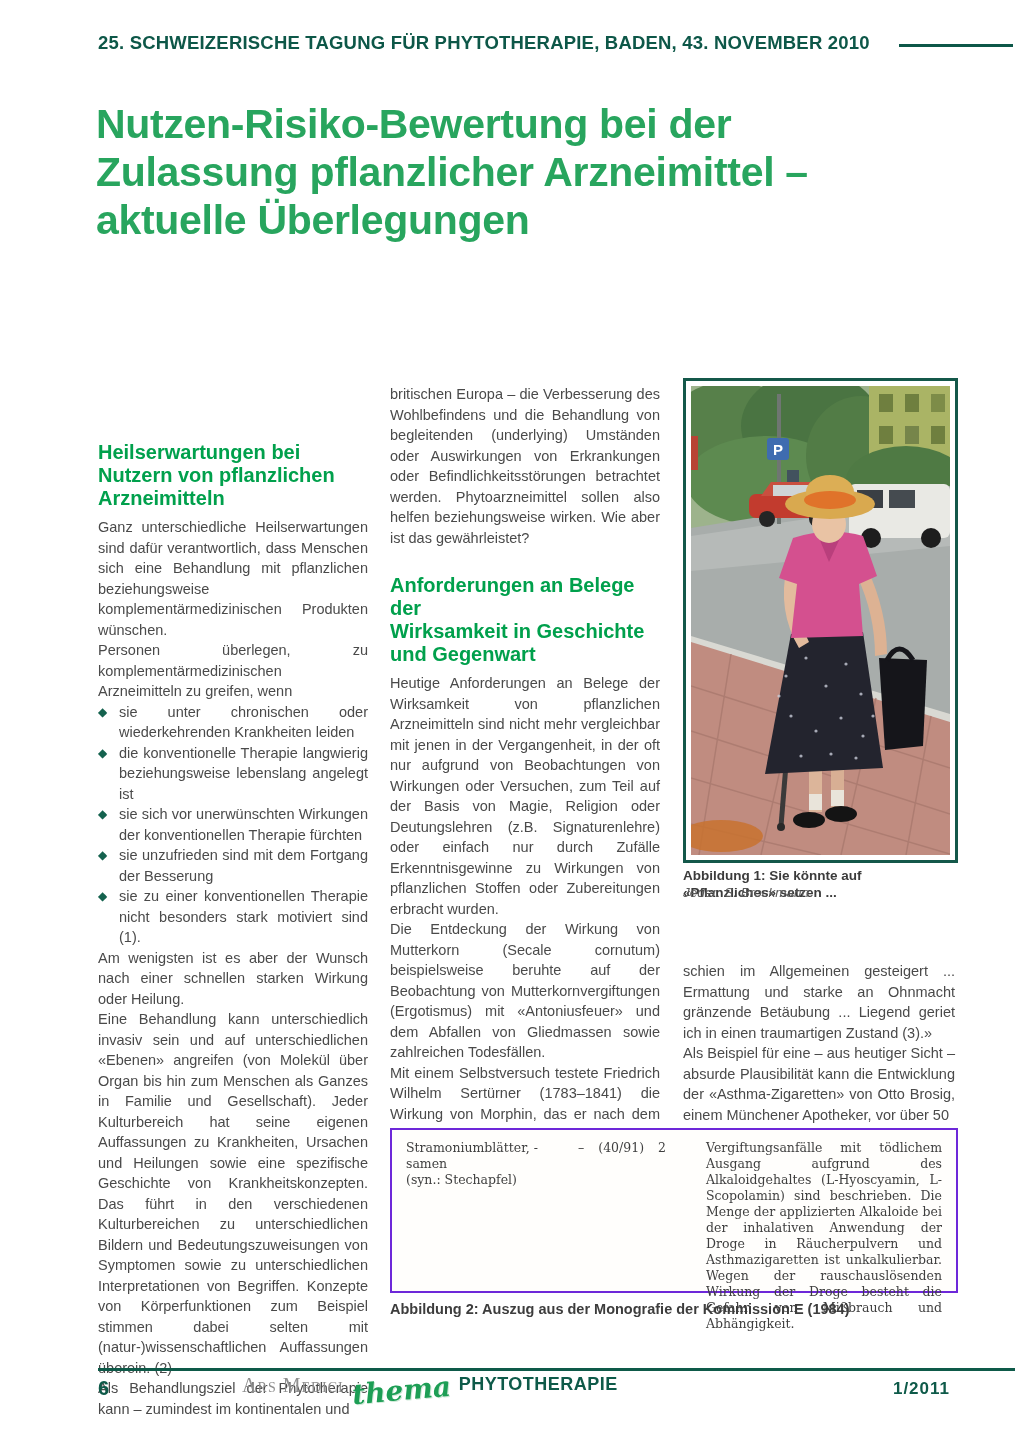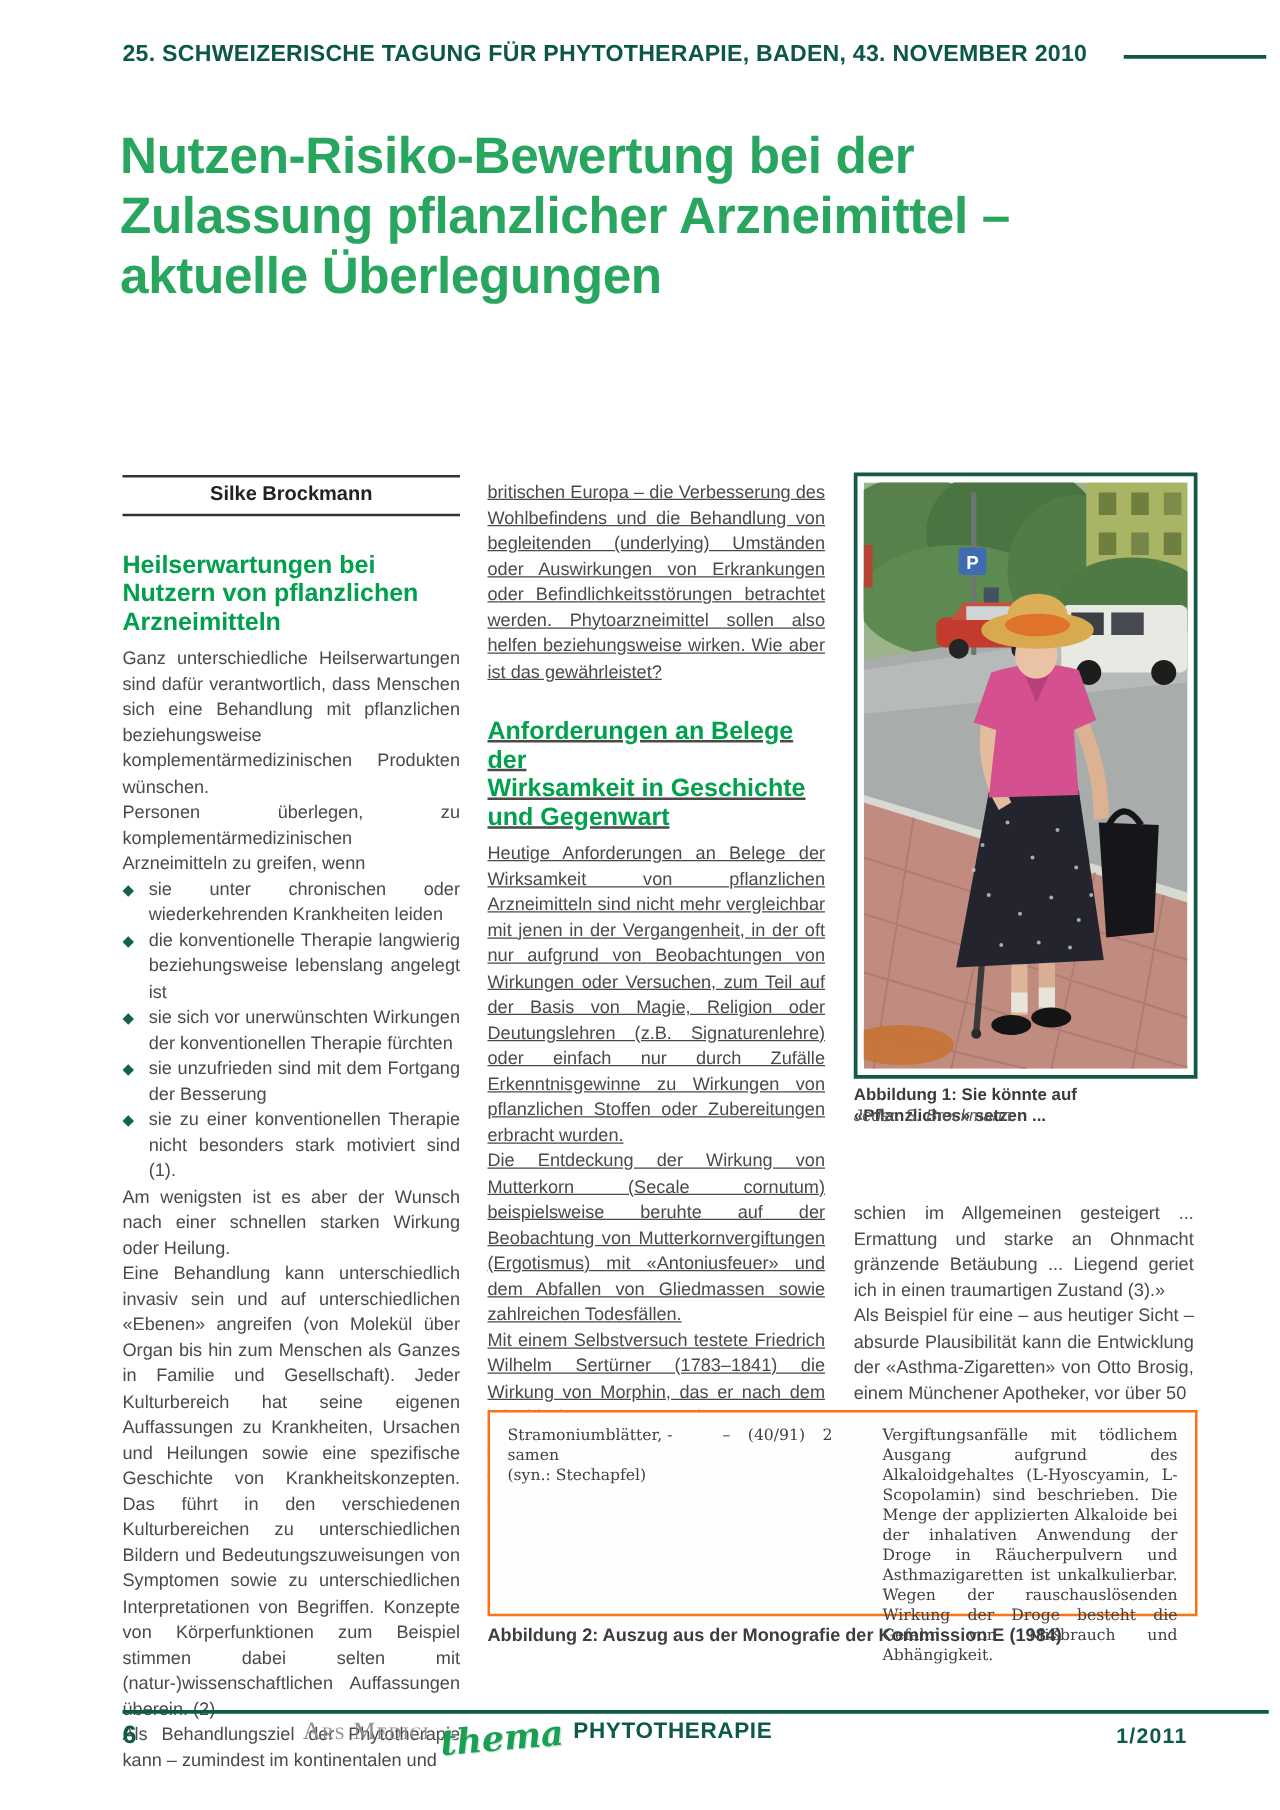--- a/index.html
+++ b/index.html
@@ -25,21 +25,21 @@
     border-top:2px solid #333; border-bottom:2px solid #333;
     padding:5px 0 6px; text-align:center;
     font-weight:bold; font-size:16px; color:#222;
   }
   
   .col {
     position:absolute; width:270px; font-size:14.5px; line-height:20.5px;
     color:#4a4a4a; text-align:justify; hyphens:auto; -webkit-hyphens:auto;
   }
   .col1 { left:98px;  top:441px; }
-  .col2 { left:390px; top:384px;text-decoration:underline; }
+  .col2 { left:390px; top:384px; }
   .col3 { left:683px; top:945px; width:272px;margin-top:16px; }
   .green-heading {
     font-size:20px; line-height:23px; font-weight:bold; color:#00a04c;
     text-align:left; margin-bottom:7px; hyphens:none;
   }
   .col2 .green-heading { margin-top:26px; }
   .bullets { list-style:none; }
   .bullets li { position:relative; padding-left:21px; }
   .bullets li::before {
     content:"◆"; position:absolute; left:0; top:0; font-size:12px; color:#14624e;
@@ -54,21 +54,21 @@
     position:absolute; left:683px; top:867px; width:274px;
     font-size:13.5px; font-weight:bold; color:#3b3b3b; line-height:17px;
   }
   .fig1-credit {
     position:absolute; left:683px; top:885px; width:274px;
     font-size:13.5px; font-style:italic; color:#5a5a5a;
   }
   
   .fig2-box {
     position:absolute; left:390px; top:1128px; width:568px; height:165px;
-    border:2px solid #f97316; background:#fffefc;
+    border:2px solid #6d28d9; background:#fffefc;
     font-family:"DejaVu Serif", serif; color:#3f3f3f;
     font-size:12.5px; line-height:16px;
     padding:10px 14px; display:flex;
   }
   .fig2-left  { width:158px; }
   .fig2-mid   { width:128px; display:flex; gap:14px; padding-left:14px; }
   .fig2-right { width:236px; margin-left:auto; text-align:justify; }
   .fig2-caption {
     position:absolute; left:390px; top:1301px; width:568px;
     font-size:14.5px; font-weight:bold; color:#3d3d3d;
@@ -100,23 +100,20 @@
 
   <div class="kicker">25. SCHWEIZERISCHE TAGUNG FÜR PHYTOTHERAPIE, BADEN, 43. NOVEMBER 2010</div>
   <div class="kicker-rule"></div>
 
   <div class="title">
     <div>Nutzen-Risiko-Bewertung bei der</div>
     <div>Zulassung pflanzlicher Arzneimittel –</div>
     <div>aktuelle Überlegungen</div>
   </div>
 
-  <div class="author-block">
-    <span>Silke Brockmann</span>
-  </div>
 
   <div class="col col1">
     <div class="green-heading">
       <div>Heilserwartungen bei</div>
       <div>Nutzern von pflanzlichen</div>
       <div>Arzneimitteln</div>
     </div>
     <p>Ganz unterschiedliche Heilserwartungen sind dafür verantwortlich, dass Menschen sich eine Behandlung mit pflanzlichen beziehungsweise komplementärmedizinischen Produkten wünschen.</p>
     <p>Personen überlegen, zu komplementärmedizinischen Arzneimitteln zu greifen, wenn</p>
     <ul class="bullets">

